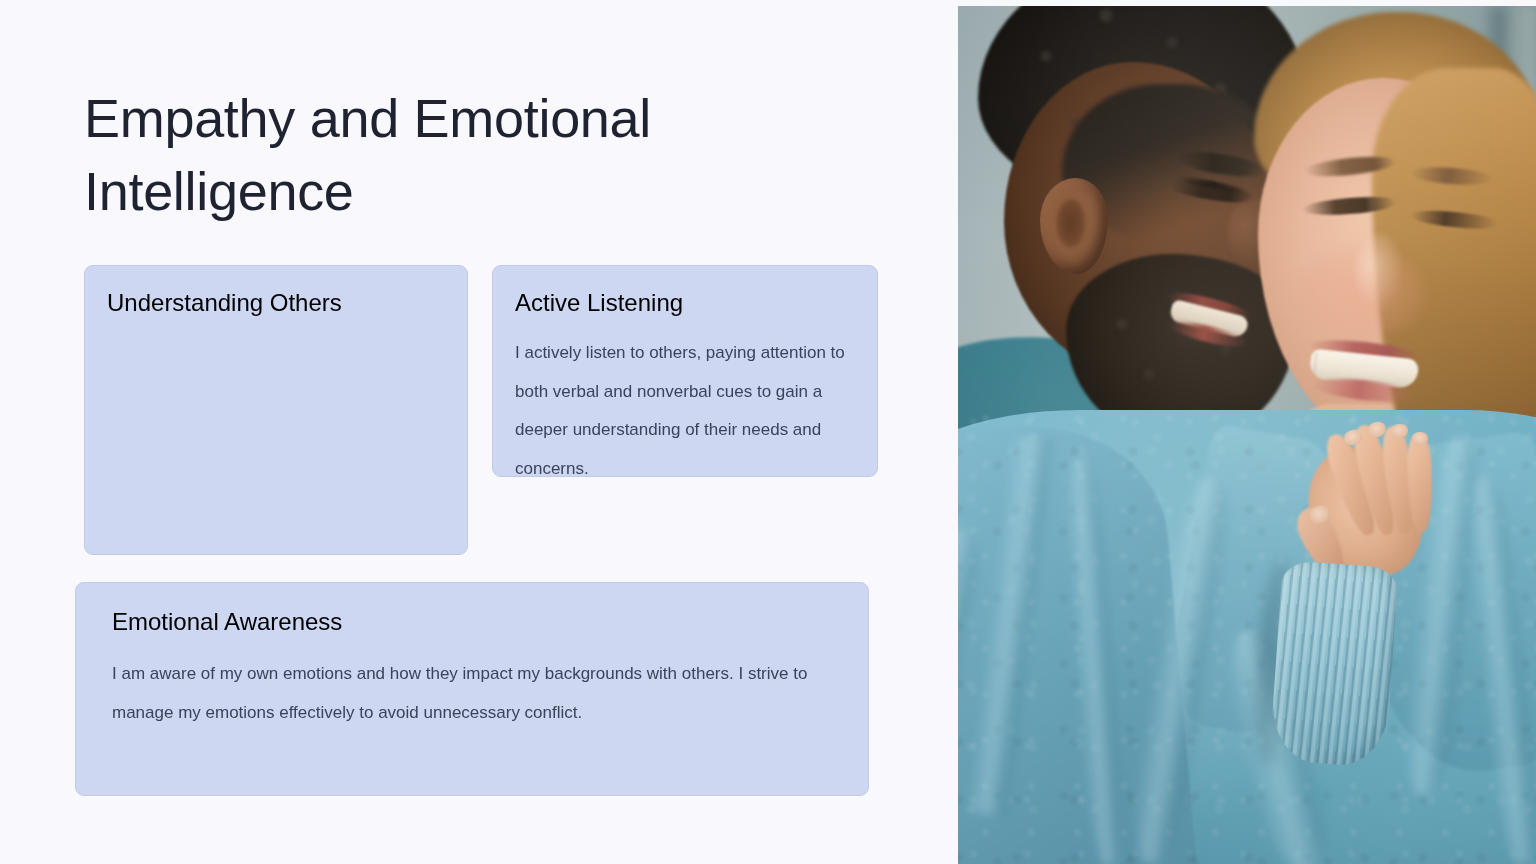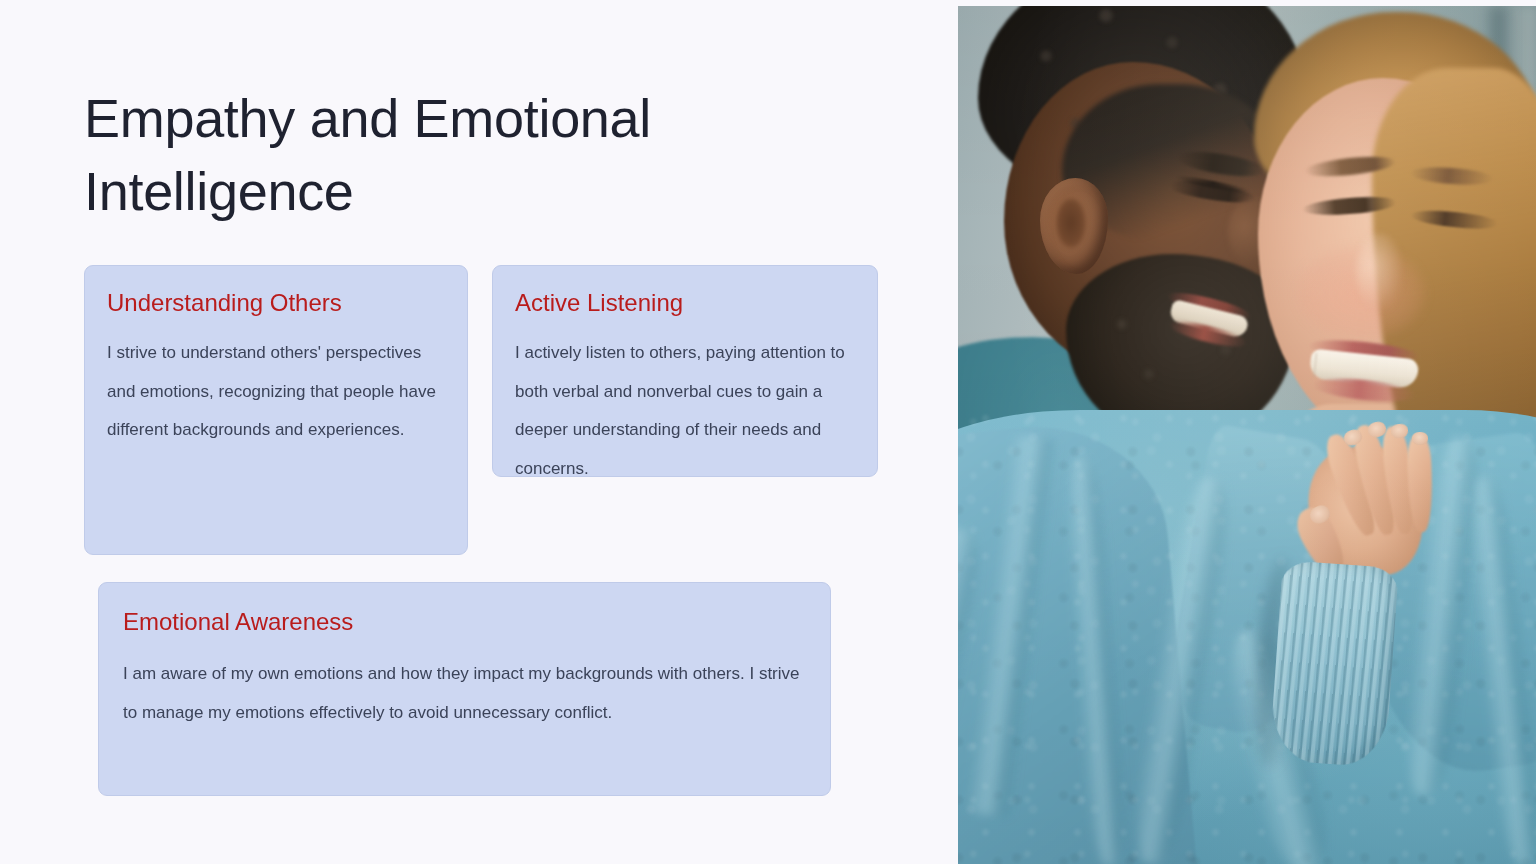--- a/index.html
+++ b/index.html
@@ -54,21 +54,21 @@
     background: #cdd7f2;
     border: 1px solid #c0cbe9;
     border-radius: 9px;
     padding: 22px 22px 20px 22px;
   }
 
   .card-title {
     font-size: 24px;
     line-height: 30px;
     font-weight: 400;
-    color: #b91c1c;
+    color: #000000;
     margin-bottom: 16px;
     white-space: nowrap;
   }
 
   .card-body {
     font-size: 17px;
     line-height: 38.5px;
     font-weight: 400;
     color: #3b4359;
   }
@@ -81,25 +81,25 @@
   }
 
   #card-1 {
     left: 492px;
     top: 259px;
     width: 386px;
     height: 212px;
   }
 
   #card-2 {
-    left: 98px;
+    left: 75px;
     top: 576px;
-    width: 733px;
+    width: 794px;
     height: 214px;
-    padding: 24px 24px 20px 24px;
+    padding: 24px 24px 20px 36px;
   }
 
   #card-2 .card-title { margin-bottom: 18px; }
 
   
   .photo-pane {
     position: absolute;
     left: 958px;
     top: 0;
     width: 578px;
@@ -704,21 +704,20 @@
 
 <div class="slide">
 
   <div class="content-pane">
 
     <h1 class="slide-title">Empathy and Emotional
 Intelligence</h1>
 
     <div class="card" id="card-0">
       <div class="card-title">Understanding Others</div>
-      <div class="card-body">I strive to understand others' perspectives and emotions, recognizing that people have different backgrounds and experiences.</div>
     </div>
 
     <div class="card" id="card-1">
       <div class="card-title">Active Listening</div>
       <div class="card-body">I actively listen to others, paying attention to both verbal and nonverbal cues to gain a deeper understanding of their needs and concerns.</div>
     </div>
 
     <div class="card" id="card-2">
       <div class="card-title">Emotional Awareness</div>
       <div class="card-body">I am aware of my own emotions and how they impact my backgrounds with others. I strive to manage my emotions effectively to avoid unnecessary conflict.</div>

